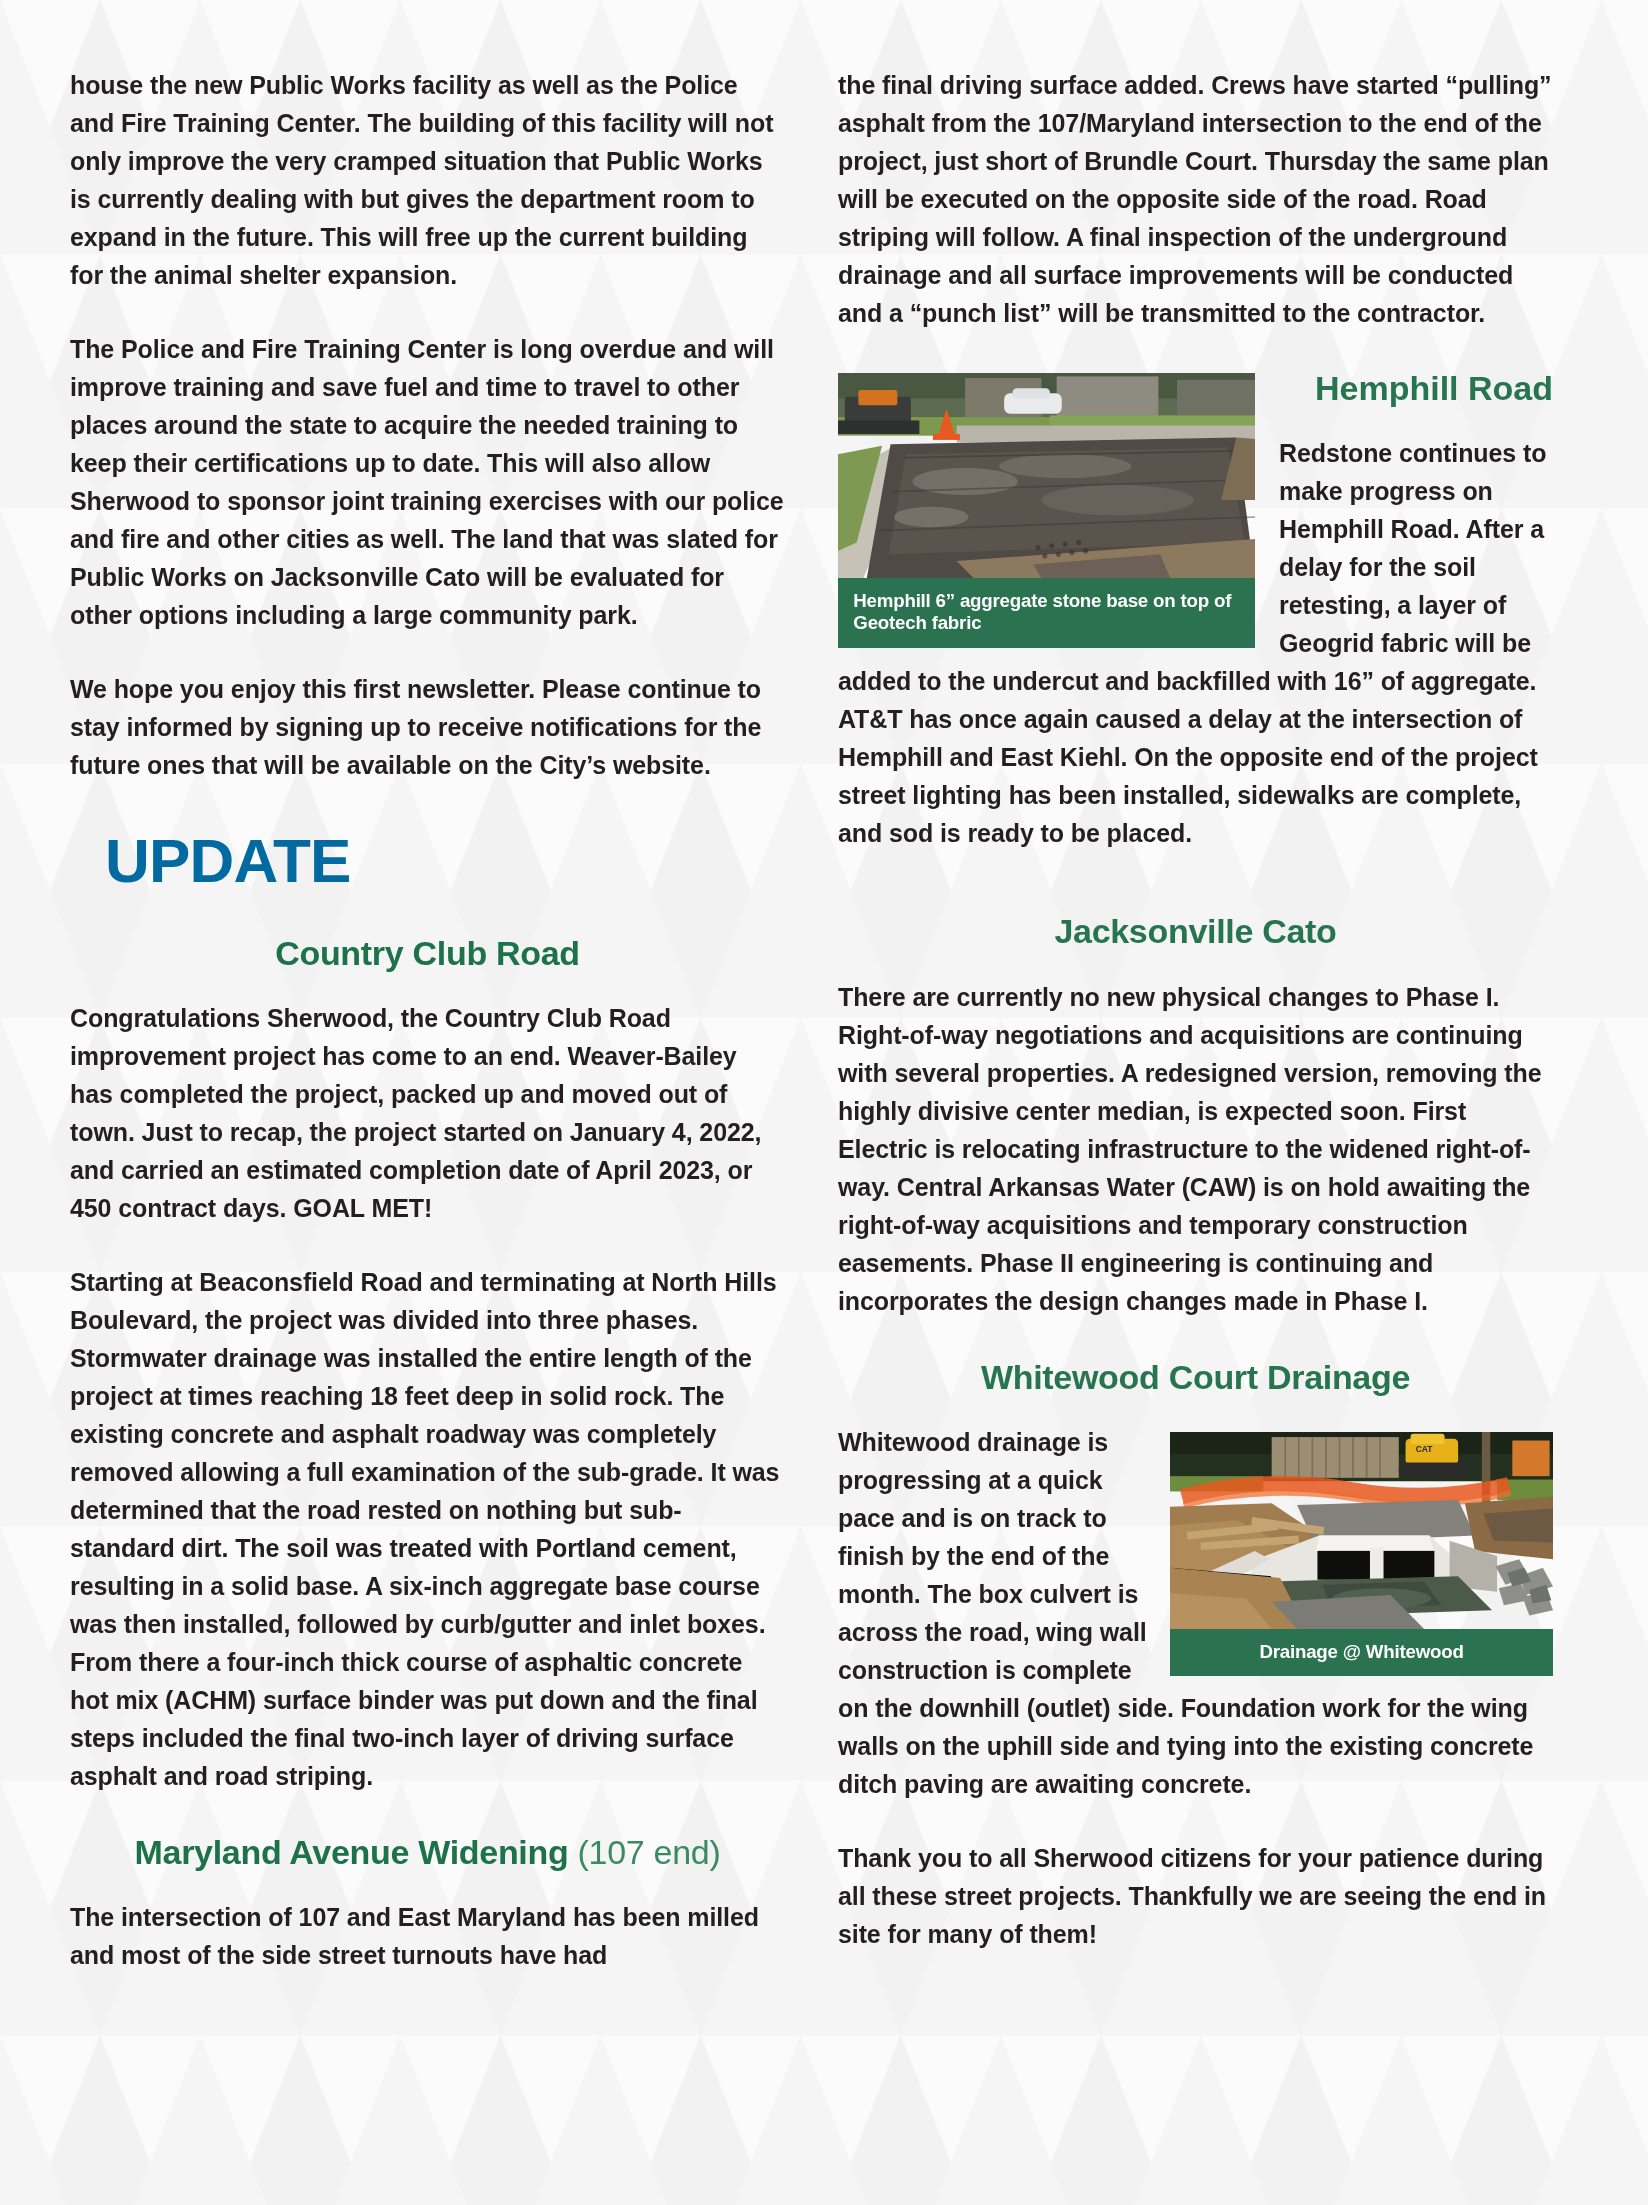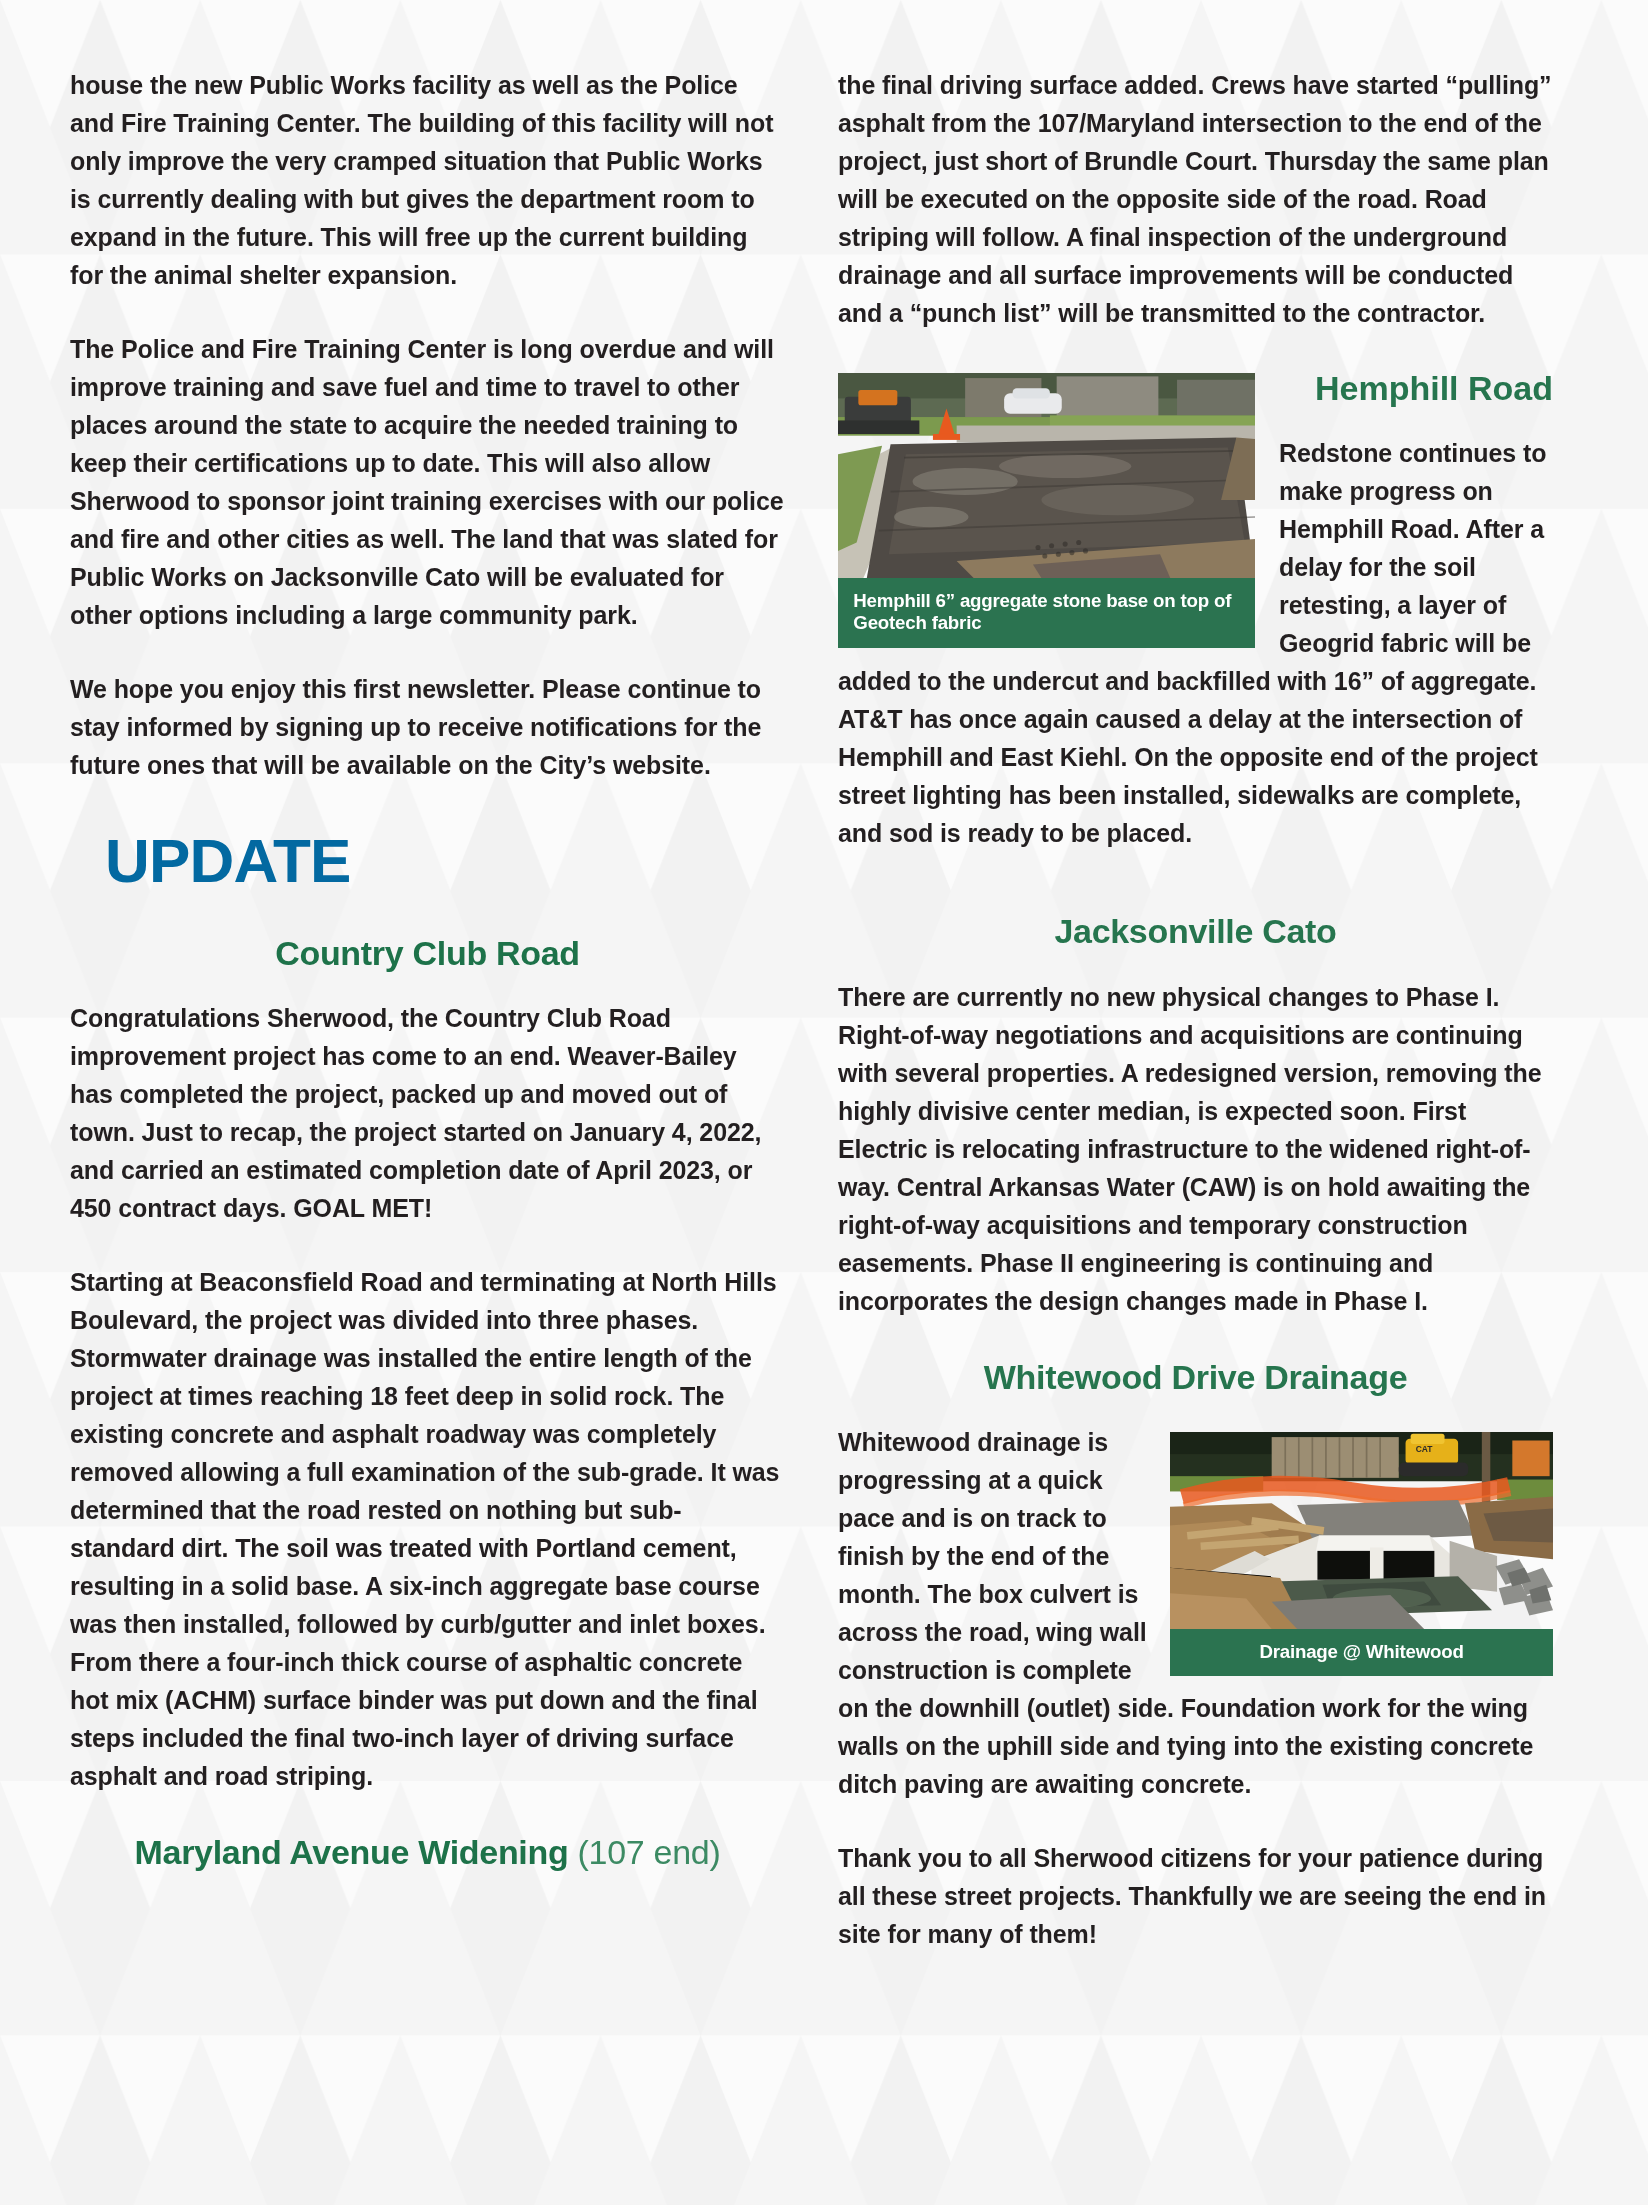--- a/index.html
+++ b/index.html
@@ -168,20 +168,21 @@
       <h2 class="section">Country Club Road</h2>
 
       <p class="body">Congratulations Sherwood, the Country Club Road improvement project has come to an end.  Weaver-Bailey has completed the project, packed up and moved out of town.  Just to recap, the project started on January 4, 2022, and carried an estimated completion date of April 2023, or 450 contract days.  GOAL MET!</p>
 
       <p class="body">Starting at Beaconsfield Road and terminating at North Hills Boulevard,  the project was divided into three phases. Stormwater drainage was installed the entire length of the project at times reaching 18 feet deep in solid rock. The existing concrete and asphalt roadway was completely removed allowing a full examination of the sub-grade.  It was determined that the road rested on nothing but sub-standard dirt.  The soil was treated with Portland cement, resulting in a solid base. A six-inch aggregate base course was then installed, followed by curb/gutter and inlet boxes.  From there a four-inch thick course of asphaltic concrete hot mix (ACHM) surface binder was put down and the final steps included the final two-inch layer of driving surface asphalt and road striping.</p>
 
       <h2 class="section">
         <span>Maryland Avenue Widening</span><span class="light"> (107 end)</span>
       </h2>
 
+      <p class="body tight">The intersection of 107 and East Maryland has been milled and most of the side street turnouts have had</p>
     </div>
 
     <div class="col">
 
       <p class="body">the final driving surface added.  Crews have started “pulling” asphalt from the 107/Maryland intersection to the end of the project, just short of Brundle Court. Thursday the same plan will be executed on the opposite side of the road.  Road striping will follow.  A final inspection of the underground drainage and all surface improvements will be conducted and a “punch list” will be transmitted to the contractor.</p>
 
       <div class="clearfix">
 
         <figure class="fig-hemphill">
           <div class="photo photo-hemphill">
@@ -246,21 +247,21 @@
 
         <div class="hemphill-head">Hemphill Road</div>
 
         <p class="body">Redstone continues to make progress on Hemphill Road.  After a delay for the soil retesting, a layer of Geogrid fabric will be added to the undercut and backfilled with 16” of aggregate.  AT&amp;T has once again caused a delay at the intersection of Hemphill and East Kiehl.  On the opposite end of the project street lighting has been installed, sidewalks are complete, and sod is ready to be placed.</p>
       </div>
 
       <h2 class="section rc">Jacksonville Cato</h2>
 
       <p class="body">There are currently no new physical changes to Phase I.  Right-of-way negotiations and acquisitions are continuing with several properties.  A redesigned version, removing the highly divisive center median, is expected soon.  First Electric is relocating infrastructure to the widened right-of-way.  Central Arkansas Water (CAW) is on hold awaiting the right-of-way acquisitions and temporary construction easements.  Phase II engineering is continuing and incorporates the design changes made in Phase I.</p>
 
-      <h2 class="section rc">Whitewood Drive Drainage</h2>
+      <h2 class="section rc">Whitewood Court Drainage</h2>
 
       <div class="clearfix">
 
         <figure class="fig-whitewood">
           <div class="photo photo-whitewood">
             <svg width="100%" height="100%" viewBox="0 0 452 232" preserveAspectRatio="none">
 
               <rect x="0" y="0" width="452" height="58" fill="#24301f"></rect>
               <rect x="0" y="0" width="452" height="26" fill="#1a2417"></rect>
 

